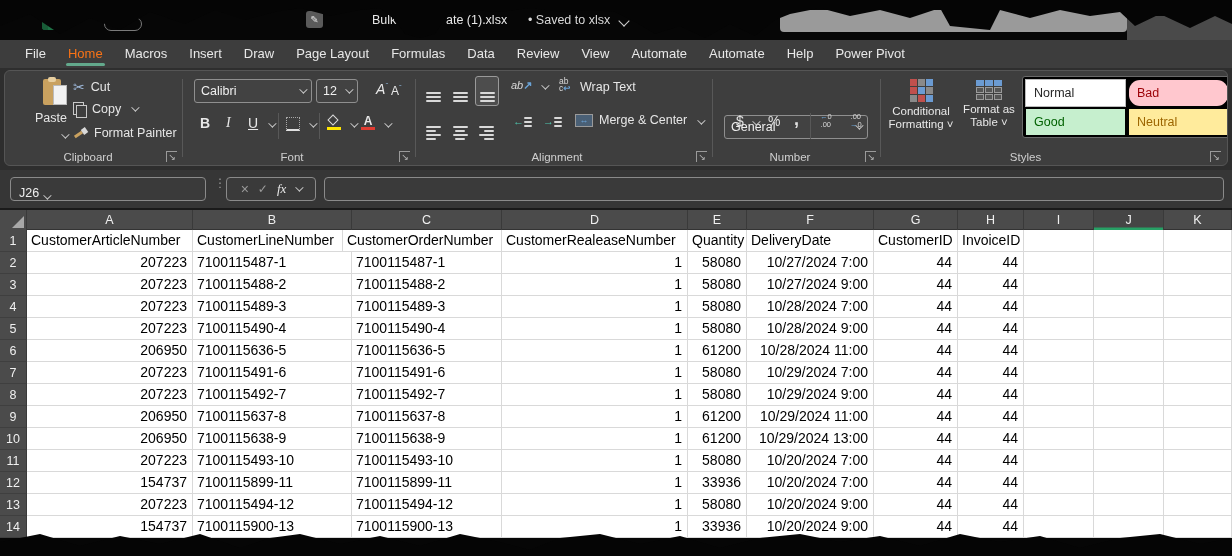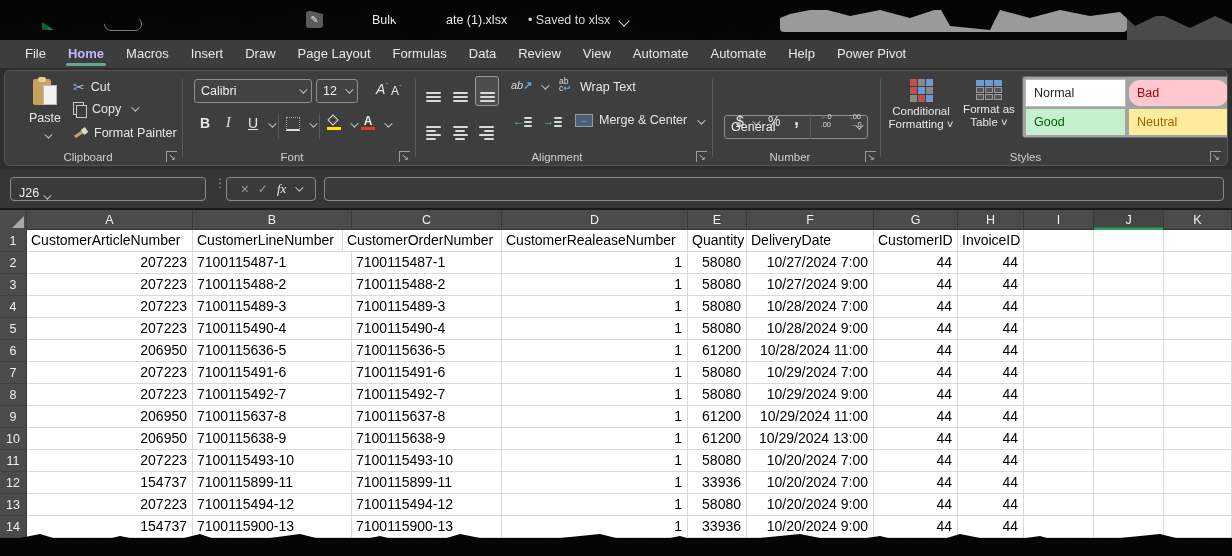--- a/index.html
+++ b/index.html
@@ -20,37 +20,37 @@
   .tt-right { left:446px; }
   .tt-status { left:528px; color:#d8d8d8; }
   .title-chev { position:absolute; left:620px; top:17px; width:8px; height:8px; border-right:1.5px solid #cfcfcf; border-bottom:1.5px solid #cfcfcf; transform:rotate(45deg); }
   .searchbox { position:absolute; left:780px; top:10px; width:347px; height:22px; background:#9a9a9a; border-radius:4px; }
   .tb-right-patch { position:absolute; left:1127px; top:16px; width:105px; height:24px; background:#4a4a4a; }
 
   
   .menubar { position:absolute; left:0; top:40px; width:1232px; height:28px; background:#3d3d3d;
     display:flex; align-items:center; padding-left:14px; }
   .menu-item { position:relative; height:28px; line-height:28px; padding:0 11px; color:#e8e8e8; font-size:13px; cursor:default; white-space:nowrap; }
-  .menu-item.active { color:#c4b5fd; font-weight:bold; }
+  .menu-item.active { color:#f97316; font-weight:normal; }
   .menu-item.active::after { content:""; position:absolute; left:9px; right:9px; bottom:2px; height:3px; background:#63a98c; border-radius:2px; }
 
   
   .ribbon-band { position:absolute; left:0; top:68px; width:1232px; height:102px; background:#2e2e2e; }
   .ribbon-panel { position:absolute; left:4px; top:2px; width:1224px; height:96px; background:#3e3e3e;
     border:1px solid #555; border-radius:6px; overflow:hidden; }
   .grp { position:absolute; top:0; height:94px; }
   .grp-label { position:absolute; bottom:2px; left:0; right:14px; text-align:center; color:#cfcfcf; font-size:11.5px; }
   .launcher { position:absolute; bottom:3px; right:4px; width:11px; height:11px; color:#b8b8b8; font-size:9px; line-height:11px; text-align:center;
     border-left:1px solid #9a9a9a; border-top:1px solid #9a9a9a; }
   .vsep { position:absolute; top:8px; bottom:8px; width:1px; background:#585858; }
   .rlabel { color:#e6e6e6; font-size:12.5px; white-space:nowrap; }
   .chv { display:inline-block; width:6px; height:6px; border-right:1.2px solid #c9c9c9; border-bottom:1.2px solid #c9c9c9; transform:rotate(45deg) translateY(-2px); margin-left:4px; }
 
   
-  .paste-btn { position:absolute; left:14px; top:6px; width:44px; height:66px; text-align:center; }
+  .paste-btn { position:absolute; left:14px; top:6px; width:44px; height:66px; text-align:right; }
   .paste-ic { position:relative; display:inline-block; width:24px; height:30px; }
   .paste-board { position:absolute; left:0; top:2px; width:18px; height:26px; background:#c9a15f; border-radius:2px; }
   .paste-clip { position:absolute; left:5px; top:0; width:8px; height:5px; background:#e8cfa0; border-radius:2px; }
   .paste-page { position:absolute; right:0; top:8px; width:14px; height:20px; background:#f2f2f2; border:1px solid #bbb; }
   .clip-row { position:absolute; left:64px; display:flex; align-items:center; gap:6px; }
   .cut-ic { color:#9db7d8; font-size:14px; }
   .copy-ic { position:relative; width:13px; height:14px; }
   .copy-ic::before, .copy-ic::after { content:""; position:absolute; width:9px; height:11px; border:1px solid #c9c9c9; background:#3e3e3e; }
   .copy-ic::before { left:0; top:0; } .copy-ic::after { left:3px; top:3px; }
   .fp-ic { position:relative; width:15px; height:14px; }
@@ -93,21 +93,21 @@
   .decm b { color:#6ba3d6; font-weight:normal; }
 
   
   .bigbtn { position:absolute; top:5px; width:66px; text-align:center; color:#e8e8e8; font-size:11.5px; line-height:13px; }
   .cf-ic { display:inline-grid; grid-template-columns:7px 7px 7px; grid-auto-rows:7px; gap:1px; margin-bottom:3px; }
   .cf-ic i { background:#8a8a8a; }
   .cf-ic i.r { background:#c0504d; } .cf-ic i.b { background:#6b9bd2; }
   .fat-ic { display:inline-grid; grid-template-columns:8px 8px 8px; grid-auto-rows:6px; gap:1px; margin-bottom:3px; }
   .fat-ic i { background:#555; border:1px solid #9a9a9a; }
   .fat-ic i.h { background:#6b9bd2; border-color:#6b9bd2; }
-  .gallery { position:absolute; left:140px; top:5px; width:210px; height:62px; border:1px solid #6a6a6a; border-radius:3px; background:#a3a3a3; }
+  .gallery { position:absolute; left:140px; top:5px; width:210px; height:62px; border:1px solid #6a6a6a; border-radius:3px; background:#000000; }
   .gcell { position:absolute; width:99px; height:26px; font-size:12.5px; line-height:26px; padding-left:8px; white-space:nowrap; overflow:hidden; }
   .gcell.sel { outline:1px solid #bbb; }
 
   
   .fbar { position:absolute; left:0; top:170px; width:1232px; height:38px; background:#363636; }
   .fbox { position:absolute; top:7px; height:24px; background:#3a3a3a; border:1px solid #8a8a8a; border-radius:4px;
     color:#eee; font-size:12.5px; display:flex; align-items:center; padding:0 8px; }
   .namebox { left:10px; width:196px;align-items:flex-end; }
   .dots { position:absolute; left:214px; top:10px; color:#9a9a9a; font-size:12px; letter-spacing:0; line-height:6px; }
   .fxbox { left:226px; width:90px; gap:9px; justify-content:center; }

